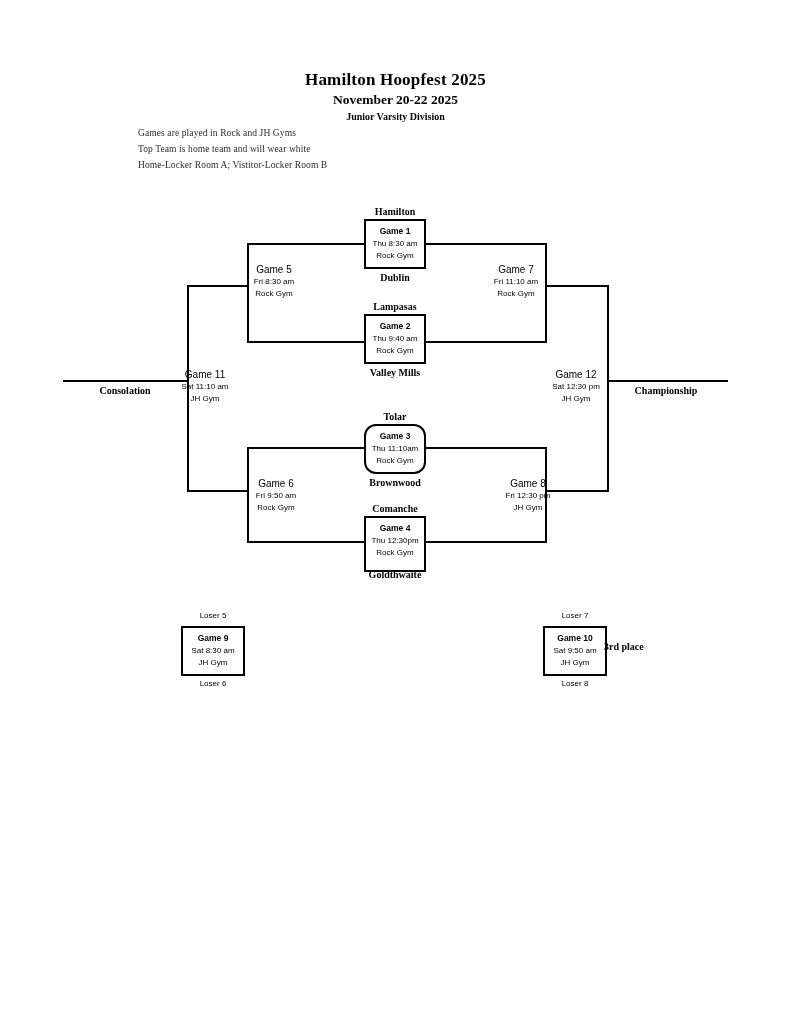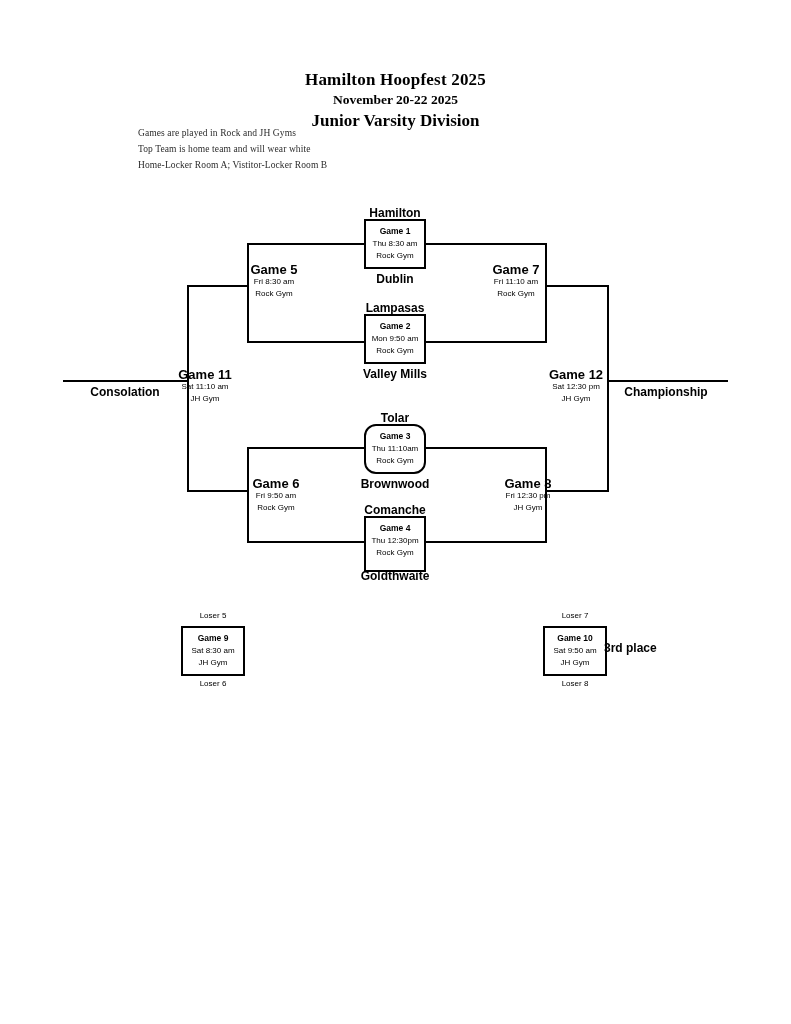--- a/index.html
+++ b/index.html
@@ -26,21 +26,21 @@
     left: 0;
     width: 791px;
     text-align: center;
     font-family: "Liberation Serif", serif;
     font-weight: bold;
     color: #000;
     white-space: nowrap;
   }
   #title-main   { top: 70px;  font-size: 17px; letter-spacing: 0.2px; }
   #title-dates  { top: 92px;  font-size: 13.5px; }
-  #title-div    { top: 111px; font-size: 17px; }
+  #title-div    { top: 111px; font-size: 10px; }
 
   .note {
     position: absolute;
     left: 126px;
     font-family: "Liberation Serif", serif;
     font-size: 9.5px;
     color: #2b2b2b;
     white-space: nowrap;
     letter-spacing: 0.1px;
     padding-left: 12px;
@@ -76,38 +76,39 @@
   .gbox .gline {
     font-size: 8px;
     font-weight: normal;
     line-height: 12px;
     white-space: nowrap;
   }
 
   
   .lbl {
     position: absolute;
-    font-size: 12px;
+    font-size: 10px;
     font-weight: bold;
     white-space: nowrap;
     text-align: center;
     z-index: 6;
+    font-family: Liberation Serif, serif;
   }
 
   
   .rblock {
     position: absolute;
     text-align: center;
     width: 110px;
     z-index: 6;
     background: transparent;
   }
   .rblock .rname {
-    font-size: 13px;
-    font-weight: bold;
+    font-size: 10px;
+    font-weight: normal;
     line-height: 13px;
     white-space: nowrap;
   }
   .rblock .rline {
     font-size: 8px;
     line-height: 12px;
     white-space: nowrap;
   }
 
   .seedlbl {
@@ -214,21 +215,21 @@
   <div class="lbl" style="left:335px; top:569px; width:120px;">Goldthwaite</div>
 
   <div class="gbox" style="left:364px; top:219px; width:62px; height:50px;">
     <div class="gname">Game 1</div>
     <div class="gline">Thu 8:30 am</div>
     <div class="gline">Rock Gym</div>
   </div>
 
   <div class="gbox" style="left:364px; top:314px; width:62px; height:50px;">
     <div class="gname">Game 2</div>
-    <div class="gline">Mon 9:50 am</div>
+    <div class="gline">Thu 9:40 am</div>
     <div class="gline">Rock Gym</div>
   </div>
 
   <div class="gbox" style="left:364px; top:424px; width:62px; height:50px;border-radius:12px;">
     <div class="gname">Game 3</div>
     <div class="gline">Thu 11:10am</div>
     <div class="gline">Rock Gym</div>
   </div>
 
   <div class="gbox" style="left:364px; top:516px; width:62px; height:56px;">

